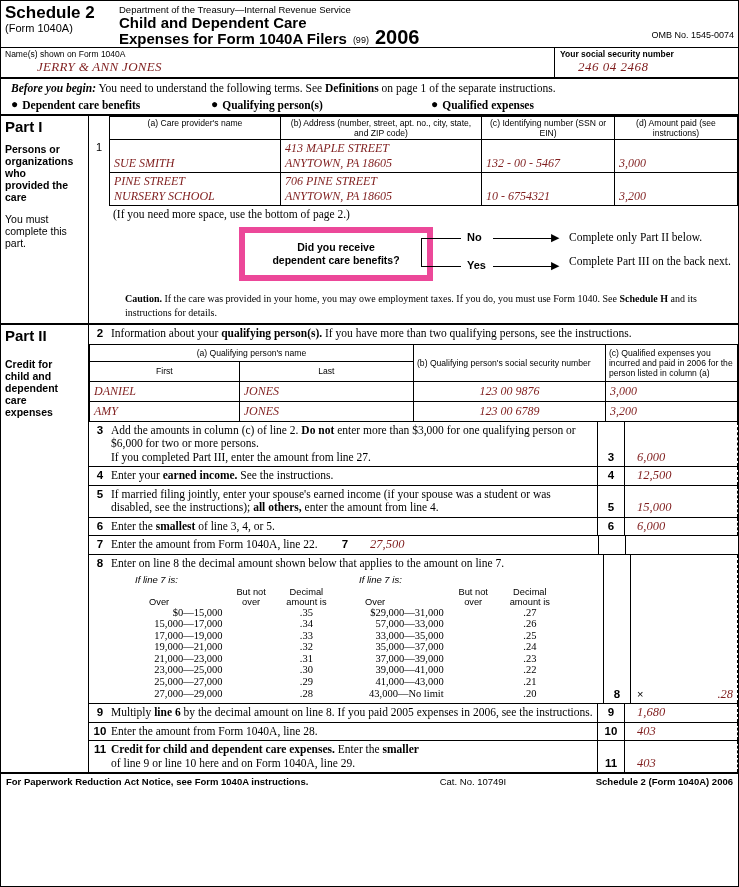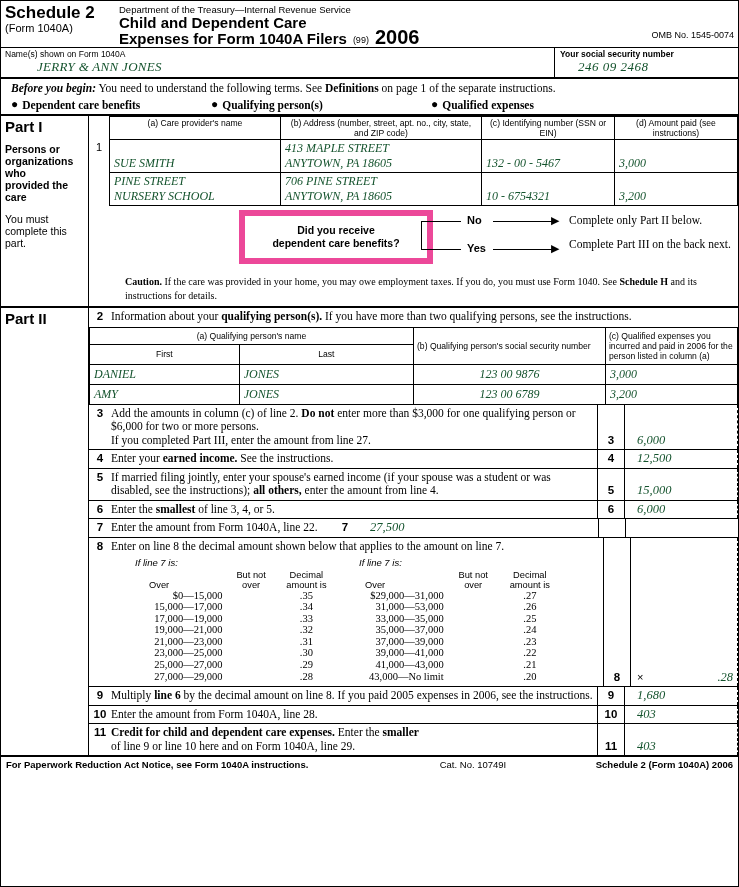--- a/index.html
+++ b/index.html
@@ -1,20 +1,20 @@
 <!DOCTYPE html>
 <html><head>
 <meta charset="utf-8">
 <style>
   html,body{margin:0;padding:0;background:#fff;}
   body{font-family:"Liberation Serif", serif; color:#000;}
   #page{position:relative;width:739px;height:887px;background:#fff;overflow:hidden;
         border:1px solid #000;box-sizing:border-box;}
   .sans{font-family:"Liberation Sans", sans-serif;}
-  .hand{font-family:"Liberation Serif", serif; font-style:italic; color:#14532d;}
+  .hand{font-family:"Liberation Serif", serif; font-style:italic; color:#7f1d1d;}
   .b{font-weight:bold;}
   .i{font-style:italic;}
   .c{text-align:center;}
 
   
   #hdr{display:flex;align-items:flex-start;padding:3px 4px 0 4px;}
   #hdr-left{width:108px;}
   #sched-title{font-family:"Liberation Sans", sans-serif;font-weight:bold;font-size:17px;line-height:18px;}
   #sched-sub{font-family:"Liberation Sans", sans-serif;font-size:11px;line-height:12px;}
   #hdr-mid{flex:1;padding-left:6px;}
@@ -127,21 +127,21 @@
     <div id="hdr-right">OMB No. 1545-0074</div>
   </div>
 
   <div id="nameband">
     <div id="namecell">
       <div class="cap">Name(s) shown on Form 1040A</div>
       <div class="fillname hand">JERRY &amp; ANN JONES</div>
     </div>
     <div id="ssncell">
       <div class="cap b">Your social security number</div>
-      <div class="ssnval hand">246  09  2468</div>
+      <div class="ssnval hand">246  04  2468</div>
     </div>
   </div>
 
   <div id="begin">
     <span class="b i">Before you begin:</span>
     <span>You need to understand the following terms. See </span><span class="b">Definitions</span><span> on page 1 of the separate instructions.</span>
   </div>
   <div id="bullets">
     <div style="width:200px">
         <span class="bullet">●</span>
@@ -193,20 +193,21 @@
           <td class="cellval hand dashed-r" style="vertical-align:bottom">
             <div>706 PINE STREET</div>
             <div>ANYTOWN, PA 18605</div>
           </td>
           <td class="cellval hand" style="vertical-align:bottom">10 - 6754321</td>
           <td class="cellval hand" style="vertical-align:bottom">3,200</td>
         </tr>
       </tbody>
         </table>
 
+      <div class="morespace">(If you need more space, use the bottom of page 2.)</div>
 
       <div id="benefits">
         <div id="benbox">
           <div>
             <div>Did you receive</div>
             <div>dependent care benefits?</div>
           </div>
         </div>
 
         <div class="leadline" style="left:332px;top:15px;width:40px;"></div>
@@ -224,20 +225,21 @@
 
       <div id="caution">
         <span class="b">Caution.</span><span> If the care was provided in your home, you may owe employment taxes. If you do, you must use Form 1040. See </span><span class="b">Schedule H</span><span> and its instructions for details.</span>
       </div>
     </div>
   </div>
 
   <div class="partband">
     <div class="partlabel">
       <div class="parttitle">Part II</div>
+      <div class="partdesc" style="margin-top:14px">Credit for child and dependent care expenses</div>
     </div>
     <div class="partbody">
 
       <div id="q-intro">
         <div class="lineno">2</div>
         <div style="flex:1">
           <span>Information about your </span><span class="b">qualifying person(s).</span><span> If you have more than two qualifying persons, see the instructions.</span>
         </div>
       </div>
 
@@ -385,21 +387,21 @@
                   <td class="t1" style="text-align:left;padding-left:6px">Over</td>
                   <td class="t2">But not<br>over</td>
                   <td class="t2">Decimal<br>amount is</td>
                 </tr>
                 <tr>
                       <td class="t1">$29,000—31,000</td>
                       <td></td>
                       <td class="t2">.27</td>
                     </tr>
                 <tr>
-                      <td class="t1">31,000—53,000</td>
+                      <td class="t1">57,000—33,000</td>
                       <td></td>
                       <td class="t2">.26</td>
                     </tr>
                 <tr>
                       <td class="t1">33,000—35,000</td>
                       <td></td>
                       <td class="t2">.25</td>
                     </tr>
                 <tr>
                       <td class="t1">35,000—37,000</td>

